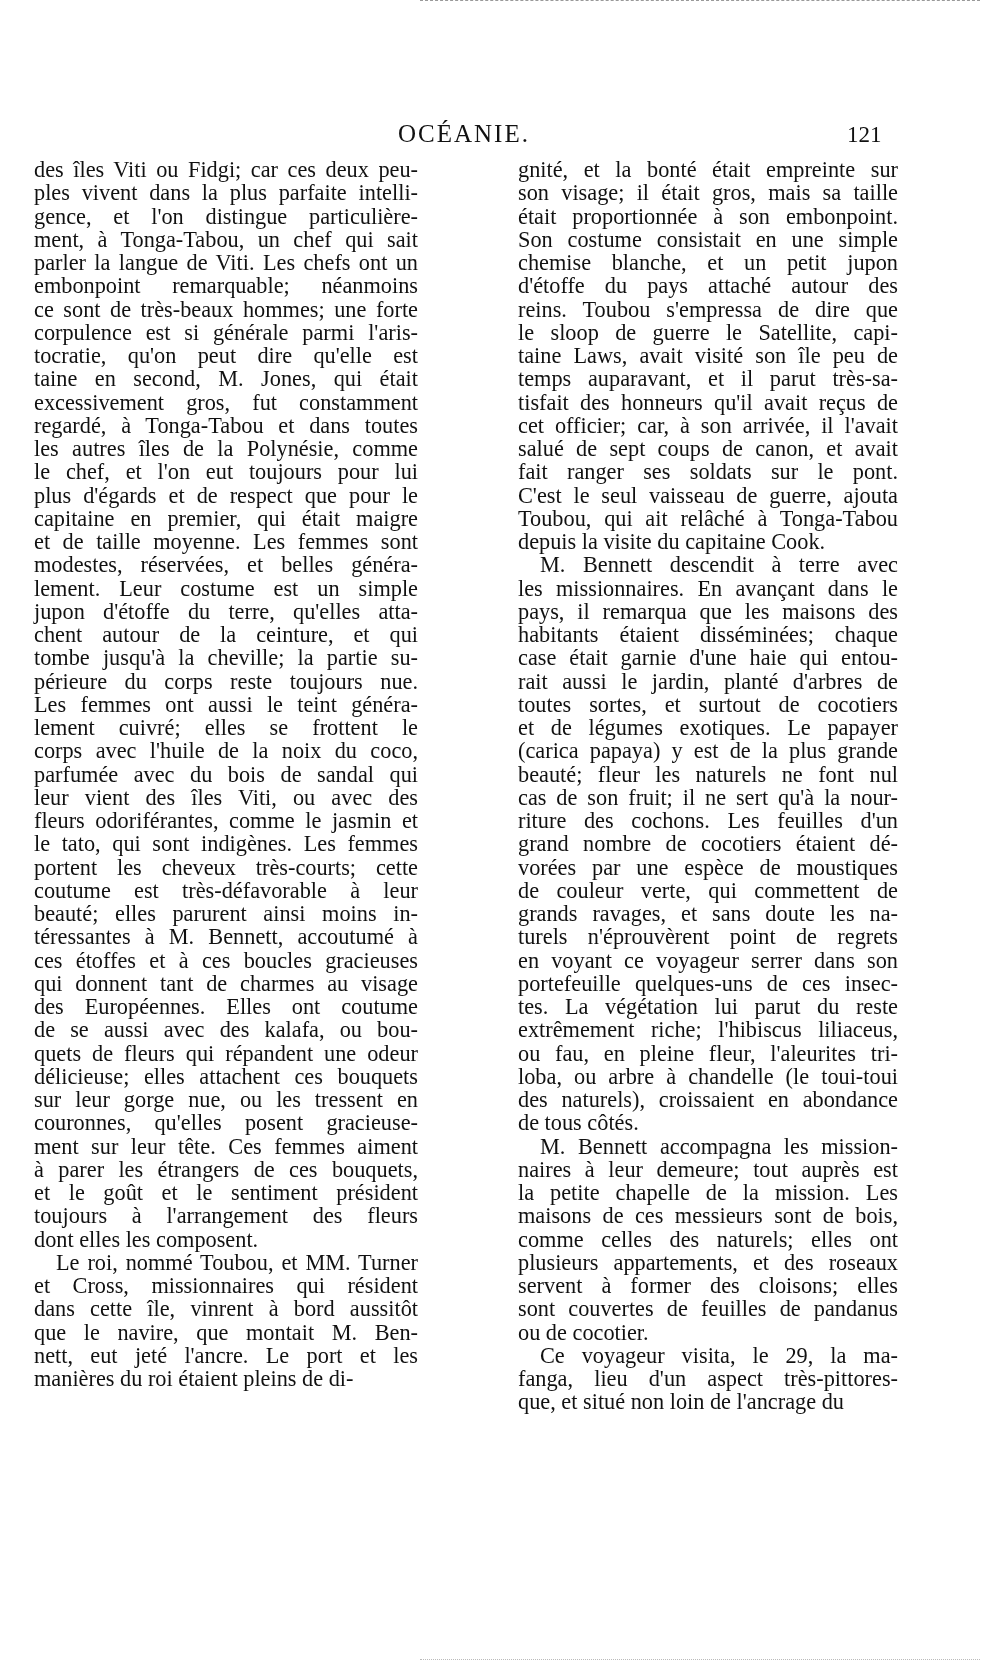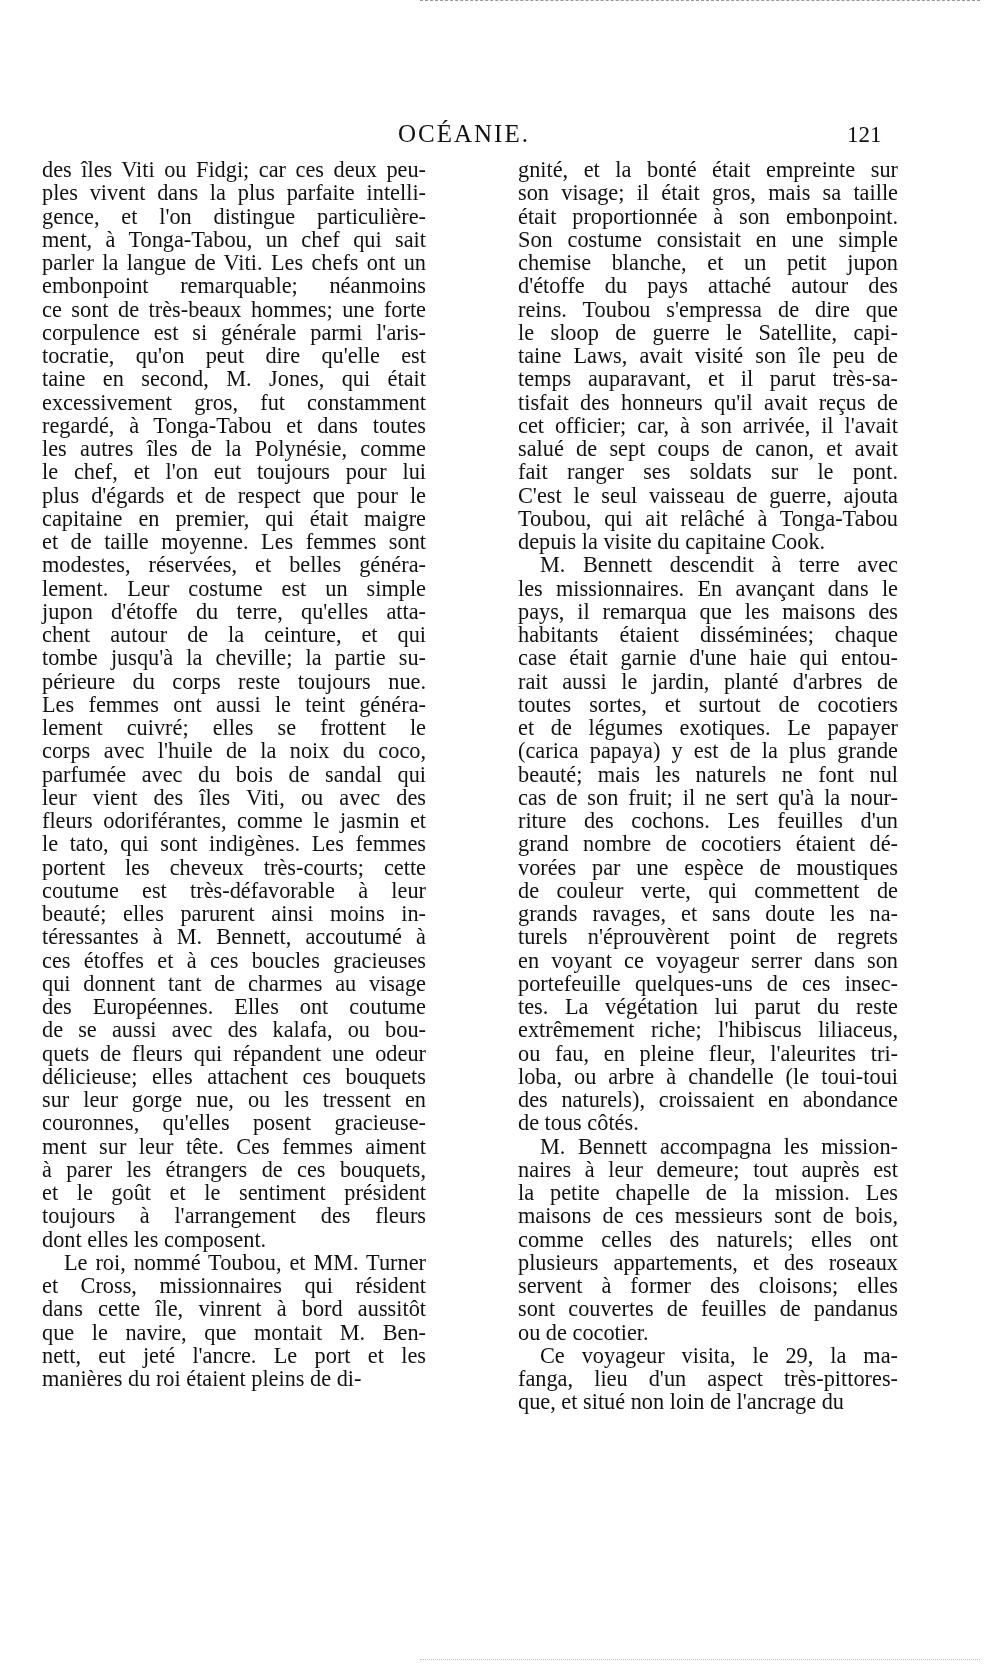--- a/index.html
+++ b/index.html
@@ -3,21 +3,21 @@
 <meta charset="utf-8">
 <style>
   html, body { margin:0; padding:0; background:#ffffff; }
   body { width:999px; height:1670px; position:relative; overflow:hidden; font-family:"DejaVu Serif", "Liberation Serif", serif; color:#111; }
   .scan-top { position:absolute; top:0; left:420px; width:560px; height:2px; border-top:1px dashed #999; }
   .scan-bottom { position:absolute; bottom:8px; left:420px; width:560px; height:2px; border-top:1px dotted #bbb; }
   .running-head { position:absolute; top:120px; left:0; width:999px; height:30px;padding-left:14px; }
   .head-title { position:absolute; left:398px; top:0; font-family:"Liberation Serif", serif; font-size:25px; letter-spacing:2px; font-weight:normal; }
   .page-num { position:absolute; left:838px; top:2px; font-family:"Liberation Serif", serif; font-size:23px; font-weight:normal;margin-left:9px; }
   .column { position:absolute; top:158px; font-family:"Liberation Serif", serif; font-size:22.3px; line-height:23.25px; }
-  .col-left { left:42px; width:384px; }
+  .col-left { left:34px; width:384px; }
   .col-right { left:482px; width:380px;margin-left:36px; }
   .line { display:block; text-align:justify; text-align-last:justify; white-space:nowrap; height:23.25px; overflow:visible; }
   .line.last { text-align-last:left; }
   .line.indent { padding-left:22px; }
 </style>
 </head>
 <body>
 
 <div class="scan-top"></div>
 
@@ -101,21 +101,21 @@
     <span class="line last">depuis la visite du capitaine Cook.</span>
     <span class="line indent">M. Bennett descendit à terre avec</span>
     <span class="line">les missionnaires. En avançant dans le</span>
     <span class="line">pays, il remarqua que les maisons des</span>
     <span class="line">habitants étaient disséminées; chaque</span>
     <span class="line">case était garnie d'une haie qui entou-</span>
     <span class="line">rait aussi le jardin, planté d'arbres de</span>
     <span class="line">toutes sortes, et surtout de cocotiers</span>
     <span class="line">et de légumes exotiques. Le papayer</span>
     <span class="line">(carica papaya) y est de la plus grande</span>
-    <span class="line">beauté; mais les naturels ne font nul</span>
+    <span class="line">beauté; fleur les naturels ne font nul</span>
     <span class="line">cas de son fruit; il ne sert qu'à la nour-</span>
     <span class="line">riture des cochons. Les feuilles d'un</span>
     <span class="line">grand nombre de cocotiers étaient dé-</span>
     <span class="line">vorées par une espèce de moustiques</span>
     <span class="line">de couleur verte, qui commettent de</span>
     <span class="line">grands ravages, et sans doute les na-</span>
     <span class="line">turels n'éprouvèrent point de regrets</span>
     <span class="line">en voyant ce voyageur serrer dans son</span>
     <span class="line">portefeuille quelques-uns de ces insec-</span>
     <span class="line">tes. La végétation lui parut du reste</span>

